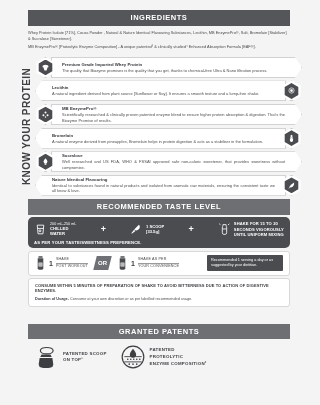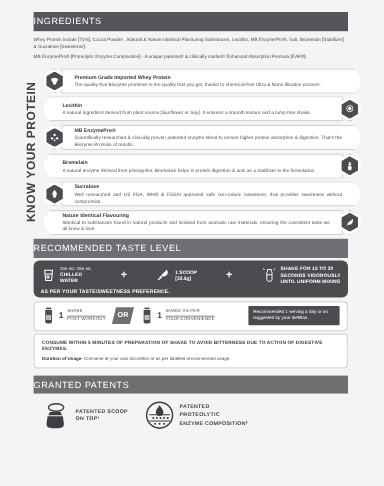--- a/index.html
+++ b/index.html
@@ -10,22 +10,22 @@
     color:#3a3a3a;
     font-size:4px;
     -webkit-font-smoothing:antialiased;
   }
   .page { position:relative; width:318px; height:405px; background:#f4f4f4; padding:10px 8px 6px 8px; }
 
   
   .bar {
     background:#54565a;
     color:#ffffff;
-    text-align:left;
-    font-weight:normal;
+    text-align:center;
+    font-weight:bold;
     letter-spacing:.5px;
     font-size:7.5px;
     padding:3.2px 0 3.4px 0;
     margin:0 20px;
   }
   .bar.light { background:#6d6f73; }
 
   
   .ingredients-body { margin:4px 20px 0 20px; }
   .ingredients-body p { font-size:3.9px; line-height:1.55; color:#4b4b4b; margin-bottom:2.5px; text-align:left; }
@@ -135,21 +135,21 @@
   .consume{
     margin:2.5px 20px 0 20px;
     background:#fff; border:.4px solid #d8d8d8; border-radius:3px;
     padding:3.5px 6px 3.5px 6px;
   }
   .consume .a{ font-size:4px; line-height:1.45; font-weight:bold; color:#3f4043; letter-spacing:.1px; }
   .consume .b{ font-size:3.8px; line-height:1.45; color:#4f4f4f; margin-top:2.5px; }
   .consume .b b{ color:#34363a; }
 
   
-  .patents{ margin-top:6px; }
+  .patents{ margin-top:17px; }
   .patent-list{ display:flex; margin:6px 20px 0 26px; gap:14px; }
   .patent{ display:flex; align-items:center; gap:5px; }
   .patent .pico{ width:24px; height:24px; flex:0 0 24px; }
   .patent .pico svg{ width:24px; height:24px; display:block; }
   .patent .ptxt{ font-size:4.4px; font-weight:bold; line-height:1.55; color:#3d3e42; letter-spacing:.25px; }
 </style>
 </head>
 <body>
 
 <div class="page">

